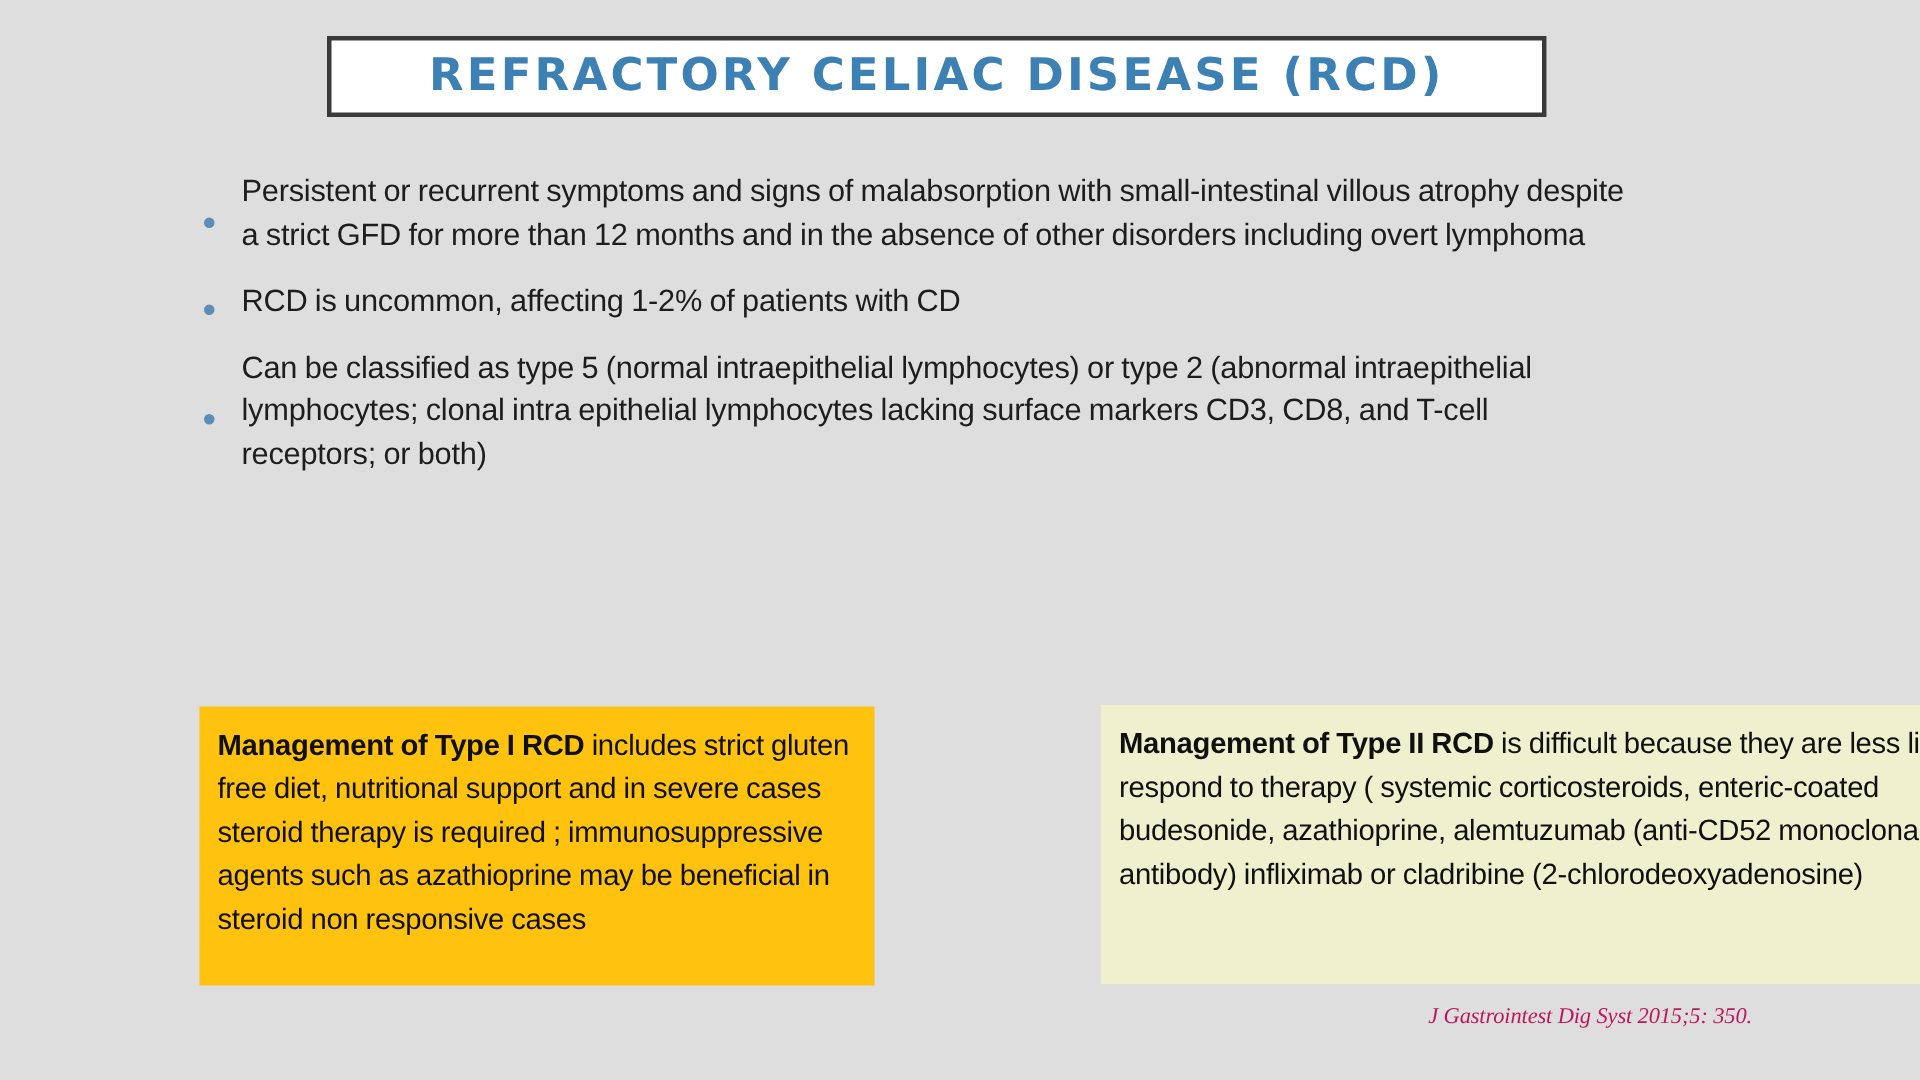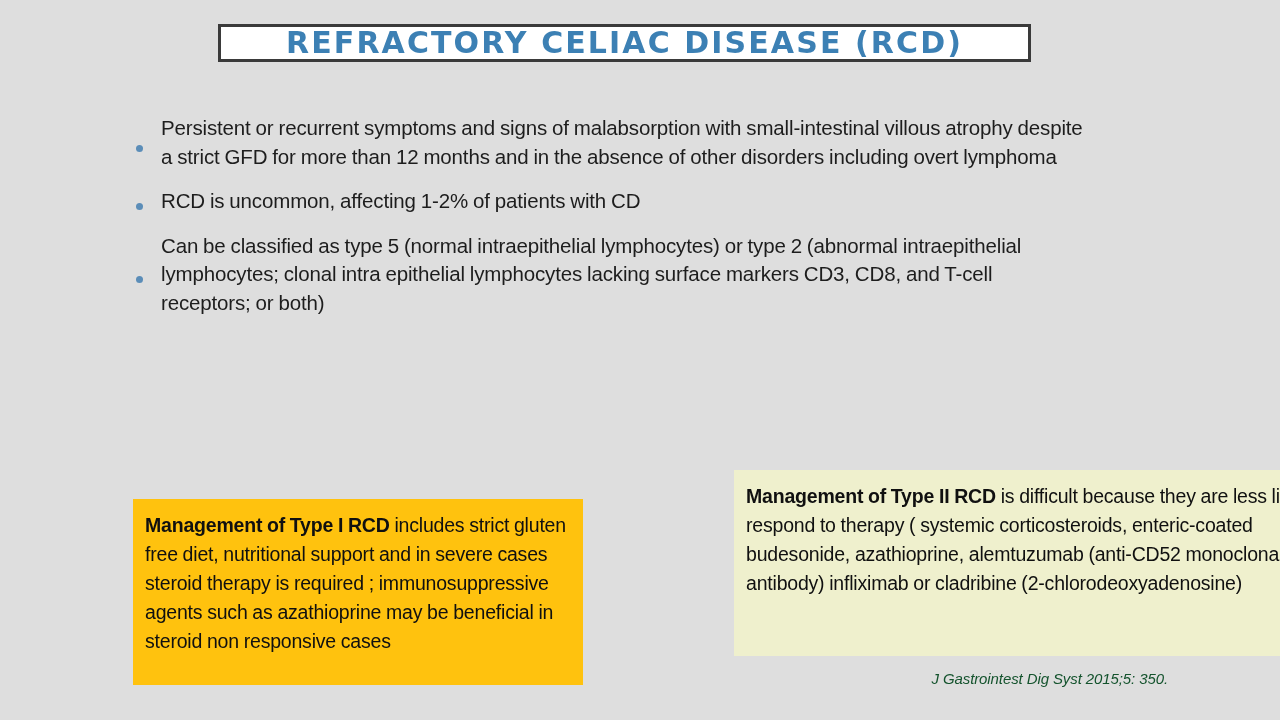--- a/index.html
+++ b/index.html
@@ -16,21 +16,21 @@
     color: #1a1a1a;
     position: relative;
   }
 
   
   #title-box {
     position: absolute;
     left: 218px;
     top: 24px;
     width: 813px;
-    height: 38px;
+    height: 54px;
     background: #ffffff;
     border: 3px solid #3a3a3a;
     display: flex;
     align-items: center;
     justify-content: center;
   }
 
   #title-text {
     font-family: "DejaVu Sans", sans-serif;
     font-size: 30px;
@@ -90,42 +90,41 @@
   .callout b {
     font-weight: bold;
   }
 
   #callout-type1 {
     left: 133px;
     top: 471px;
     width: 450px;
     height: 186px;
     background: #ffc20e;
-    margin-top: 28px;
   }
 
   #callout-type2 {
     left: 734px;
     top: 470px;
     width: 604px;
     height: 186px;
     background: #eff0cd;
   }
 
   
   #citation {
     position: absolute;
     left: 0;
     top: 670px;
     width: 1168px;
     text-align: right;
-    font-family: Liberation Sans, sans-serif;
+    font-family: Liberation Serif, serif;
     font-style: italic;
     font-size: 15px;
-    color: #14532d;
+    color: #be185d;
     letter-spacing: -0.1px;
   }
 </style>
 </head>
 <body>
 
 <div id="title-box">
   <div id="title-text">REFRACTORY CELIAC DISEASE (RCD)</div>
 </div>
 

